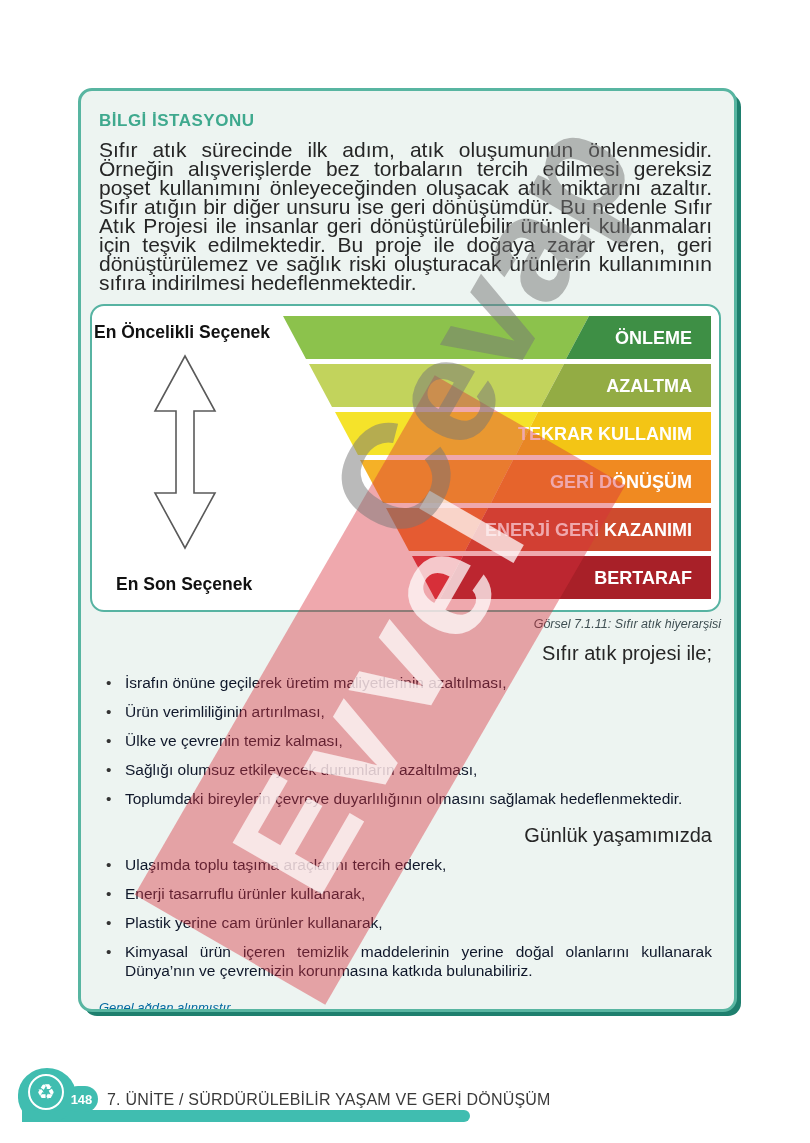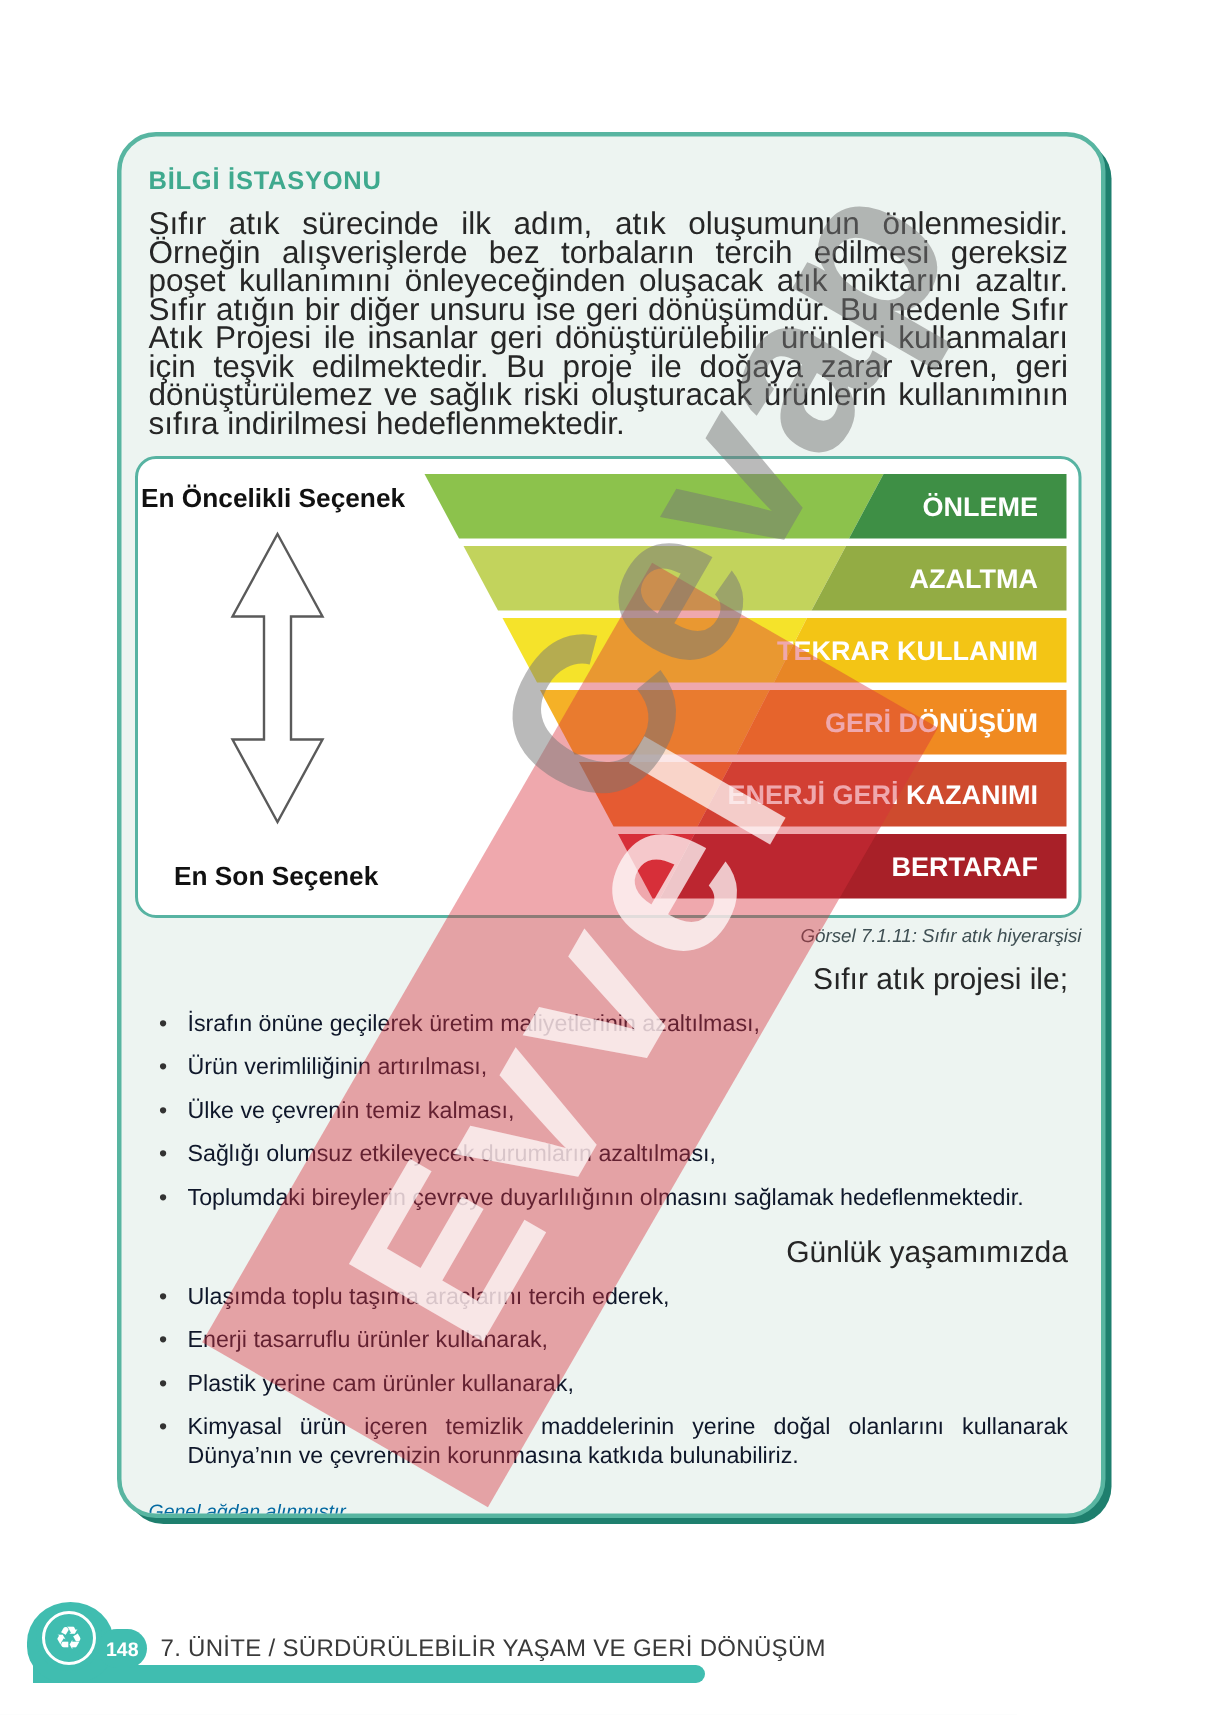--- a/index.html
+++ b/index.html
@@ -2,21 +2,21 @@
 <html><head>
 <meta charset="utf-8">
 <style>
   html,body{margin:0;padding:0;background:#ffffff;}
   .page{position:relative;width:810px;height:1143px;background:#fff;
         font-family:"Liberation Sans","DejaVu Sans",sans-serif;overflow:hidden;}
 
   
   .info-box{position:absolute;left:78px;top:88px;width:659px;height:924px;
             box-sizing:border-box;background:#edf4f1;
-            border:3px solid #58b5a1;border-radius:26px;
+            border:3px solid #58b5a1;border-radius:14px;
             box-shadow:5px 5px 0 -1px #1e7f6e;
             padding:10px 22px 0 18px;overflow:hidden;}
   .info-title{margin:10px 0 0 0;font-size:17px;font-weight:bold;color:#3fa98e;
               letter-spacing:.5px;}
   .intro-par{margin:9px 0 0 0;font-size:21px;line-height:19px;color:#262626;
              text-align:justify;}
 
   
   .figure-wrap{margin:12px -9px 0 -9px;}
   .diagram-box{box-sizing:border-box;width:631px;height:308px;background:#ffffff;

